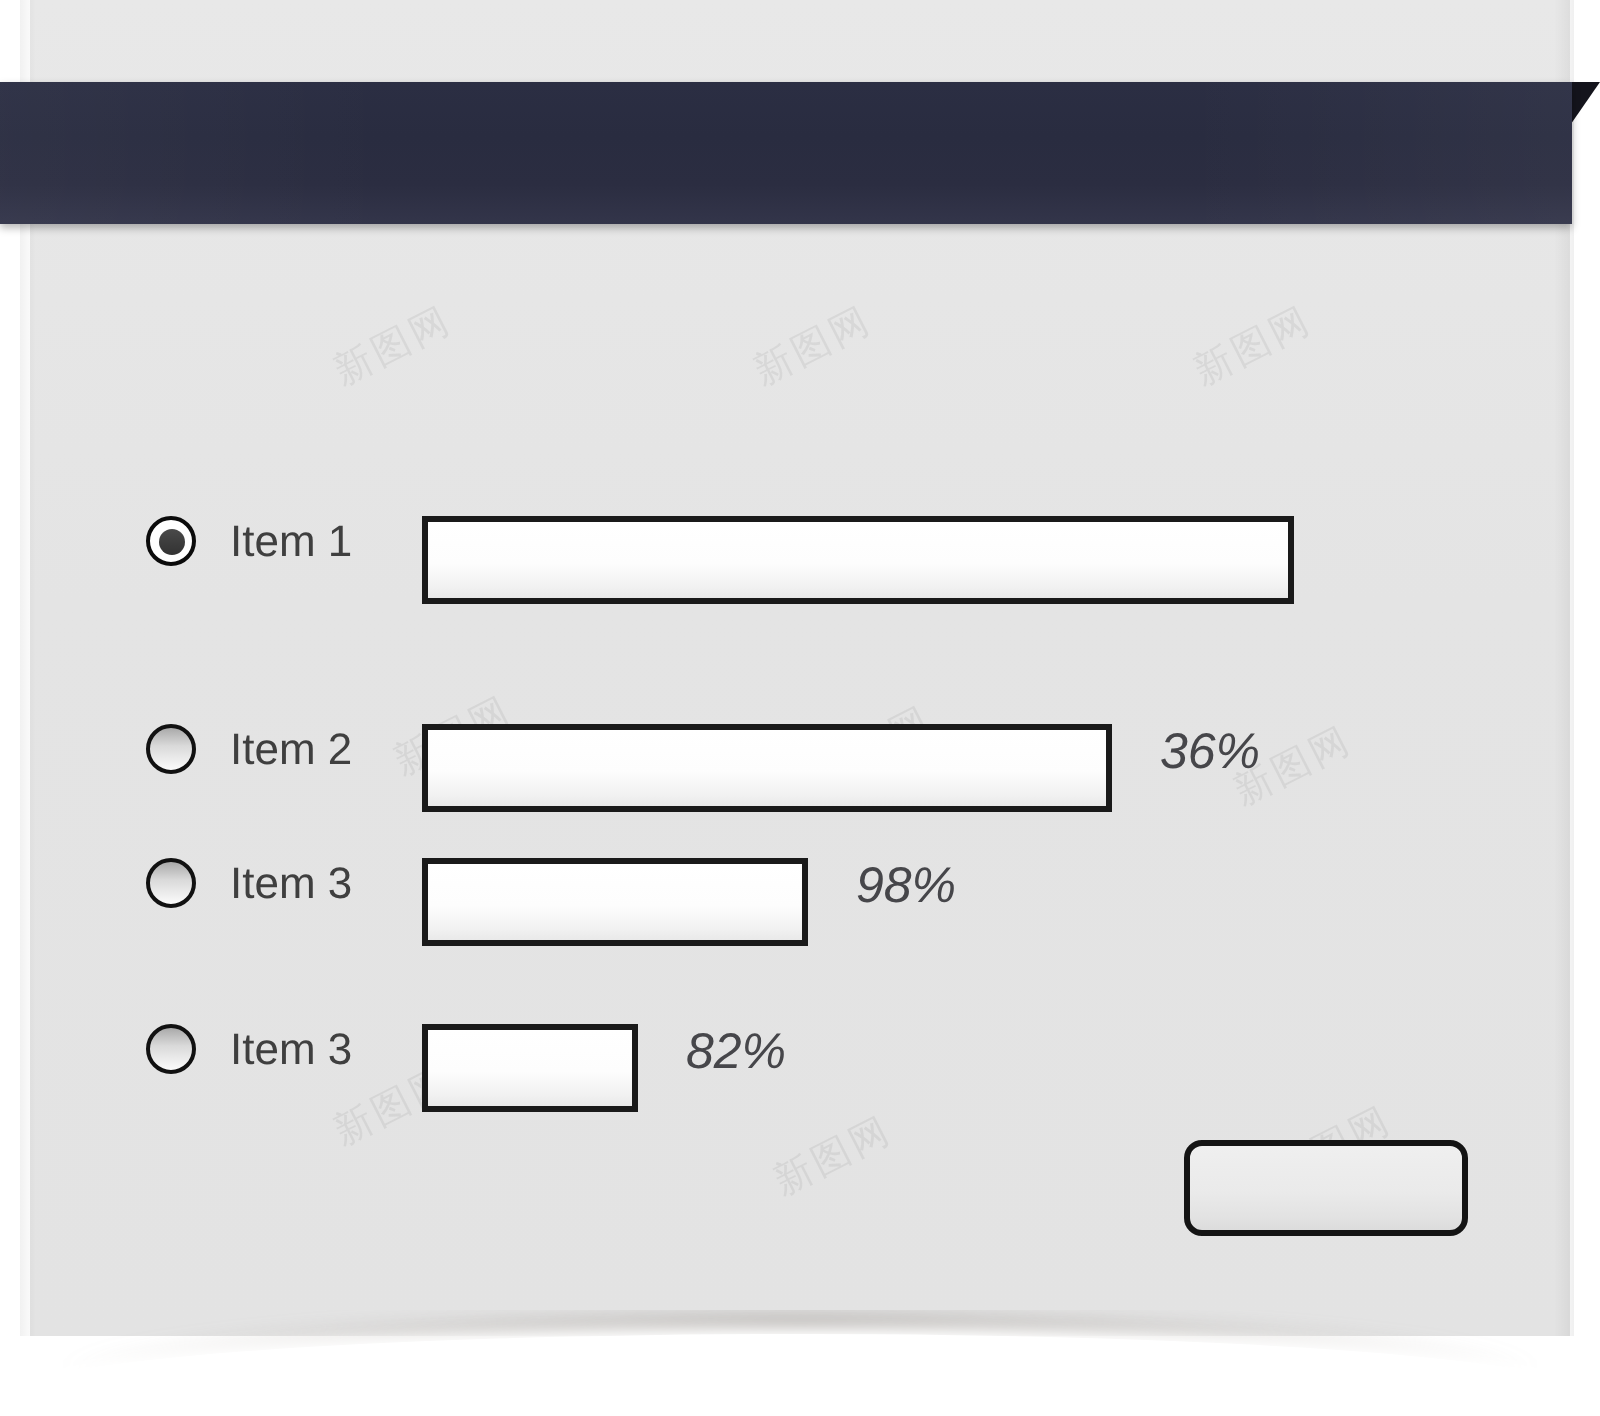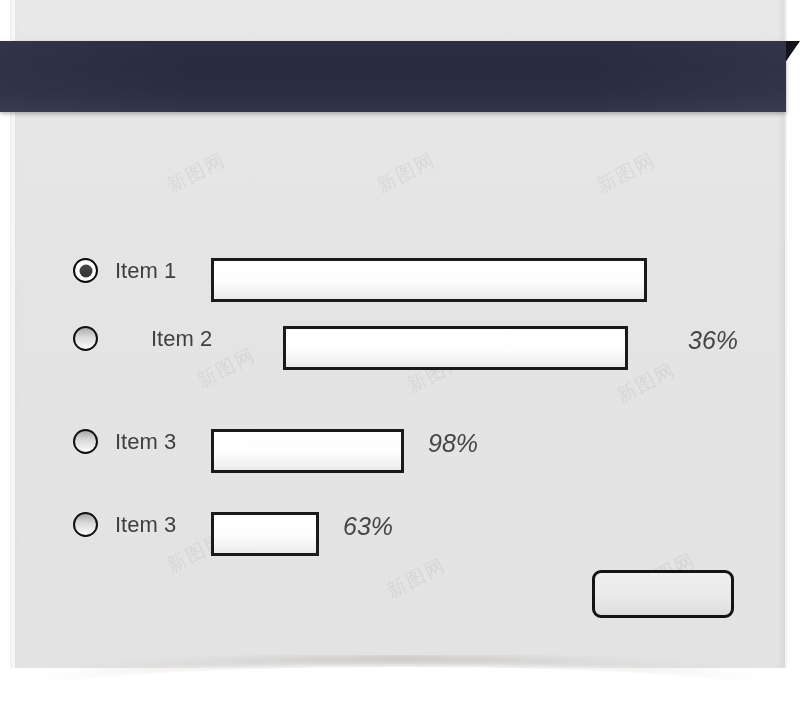--- a/index.html
+++ b/index.html
@@ -266,37 +266,37 @@
         <span class="wm" style="left: 620px; top: 560px;">新图网</span>
       </div>
 
     <div class="rows">
         <div class="row" style="top: 258px;">
           <div class="radio selected"></div>
           <div class="row-label">Item 1</div>
           <div class="bar" style="width: 436px;"></div>
           <div class="pct"></div>
         </div>
-        <div class="row" style="top: 326px; gap: 36px;">
+        <div class="row" style="top: 362px;">
           <div class="radio"></div>
           <div class="row-label">Item 2</div>
           <div class="bar" style="width: 345px;"></div>
           <div class="pct">36%</div>
         </div>
         <div class="row" style="top: 429px;">
           <div class="radio"></div>
           <div class="row-label">Item 3</div>
           <div class="bar" style="width: 193px;"></div>
           <div class="pct">98%</div>
         </div>
         <div class="row" style="top: 512px;">
           <div class="radio"></div>
           <div class="row-label">Item 3</div>
           <div class="bar" style="width: 108px;"></div>
-          <div class="pct">63%</div>
+          <div class="pct">82%</div>
         </div>
       </div>
 
     <div class="submit-btn"></div>
   </div>
 
   <div class="card-edge-left"></div>
   <div class="card-edge-right"></div>
   <div class="card-bottom-shadow"></div>
 

